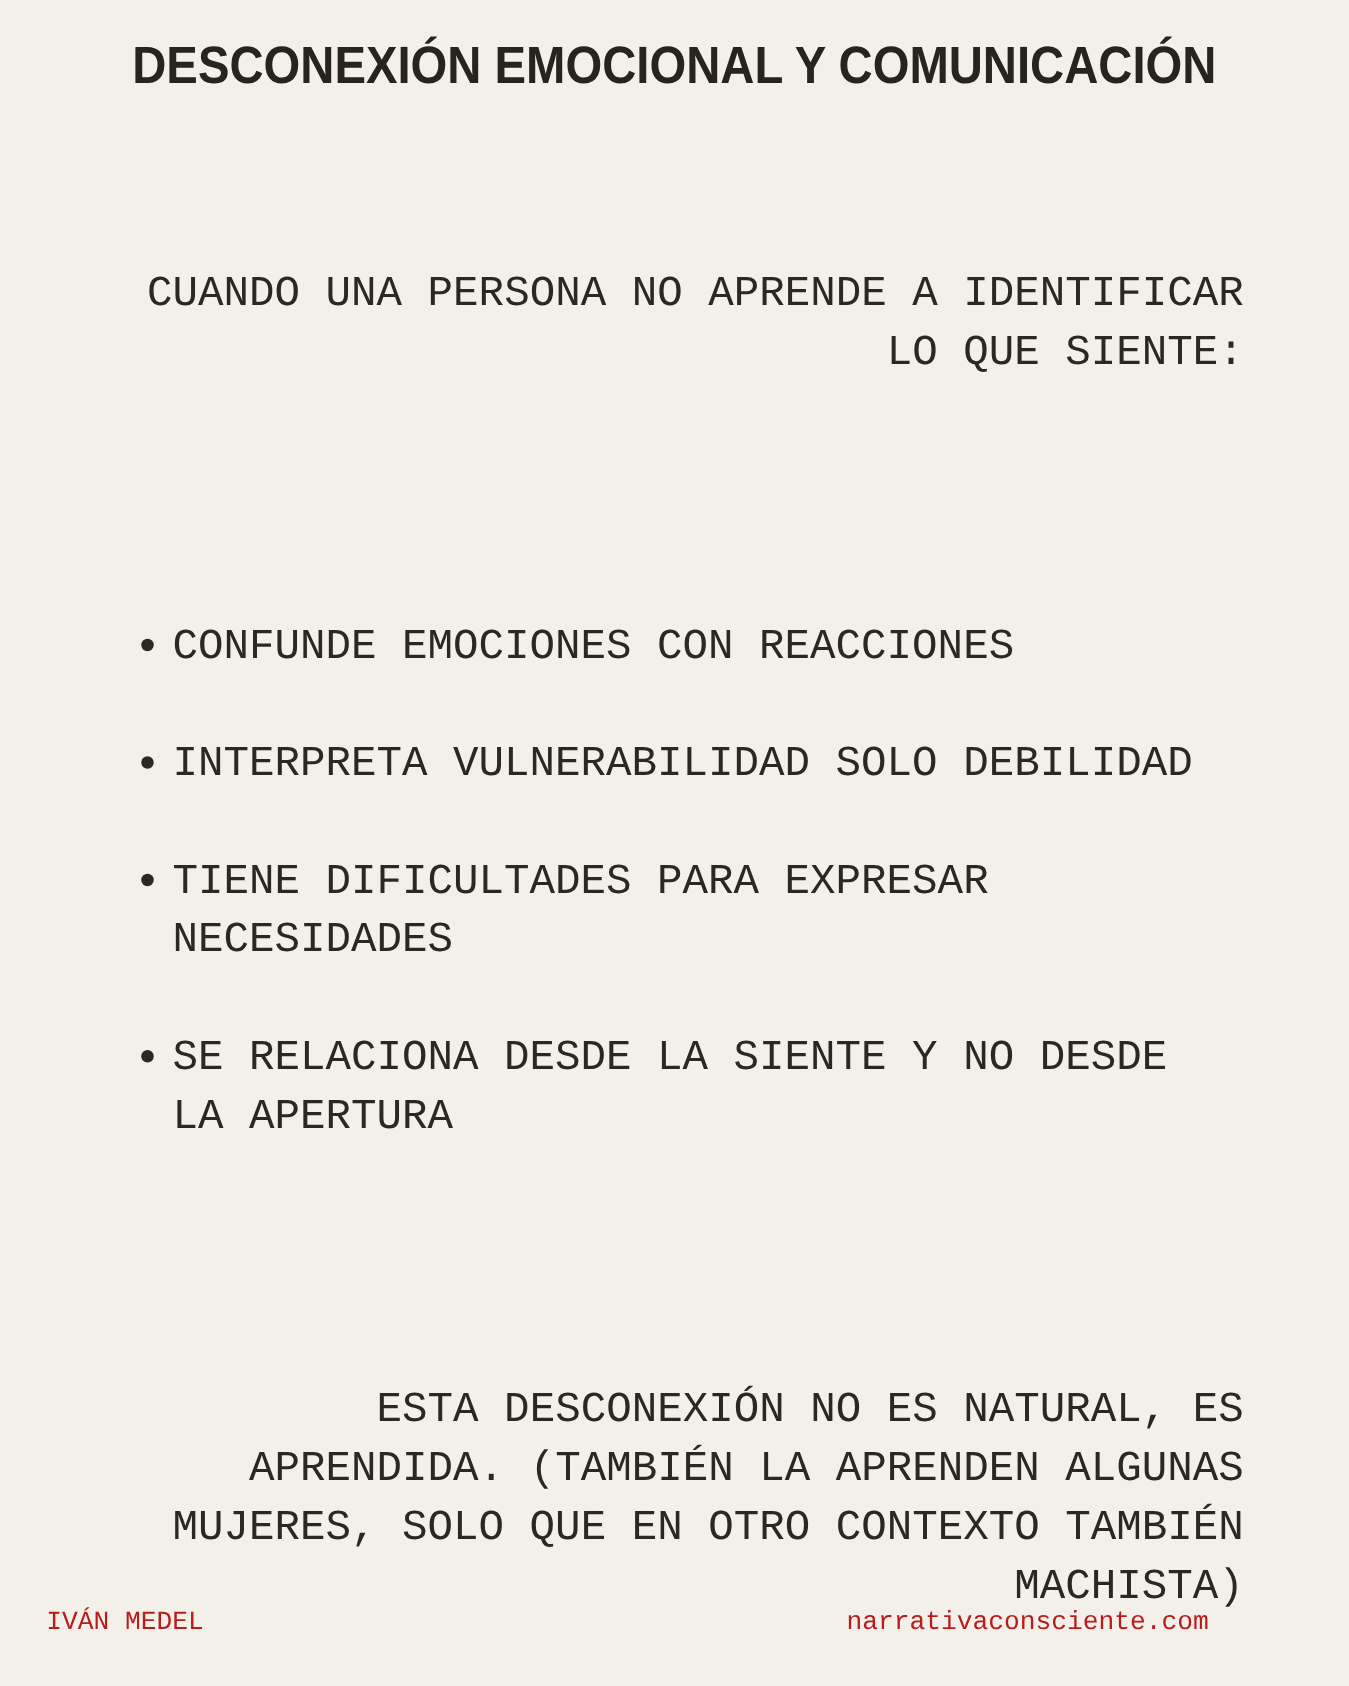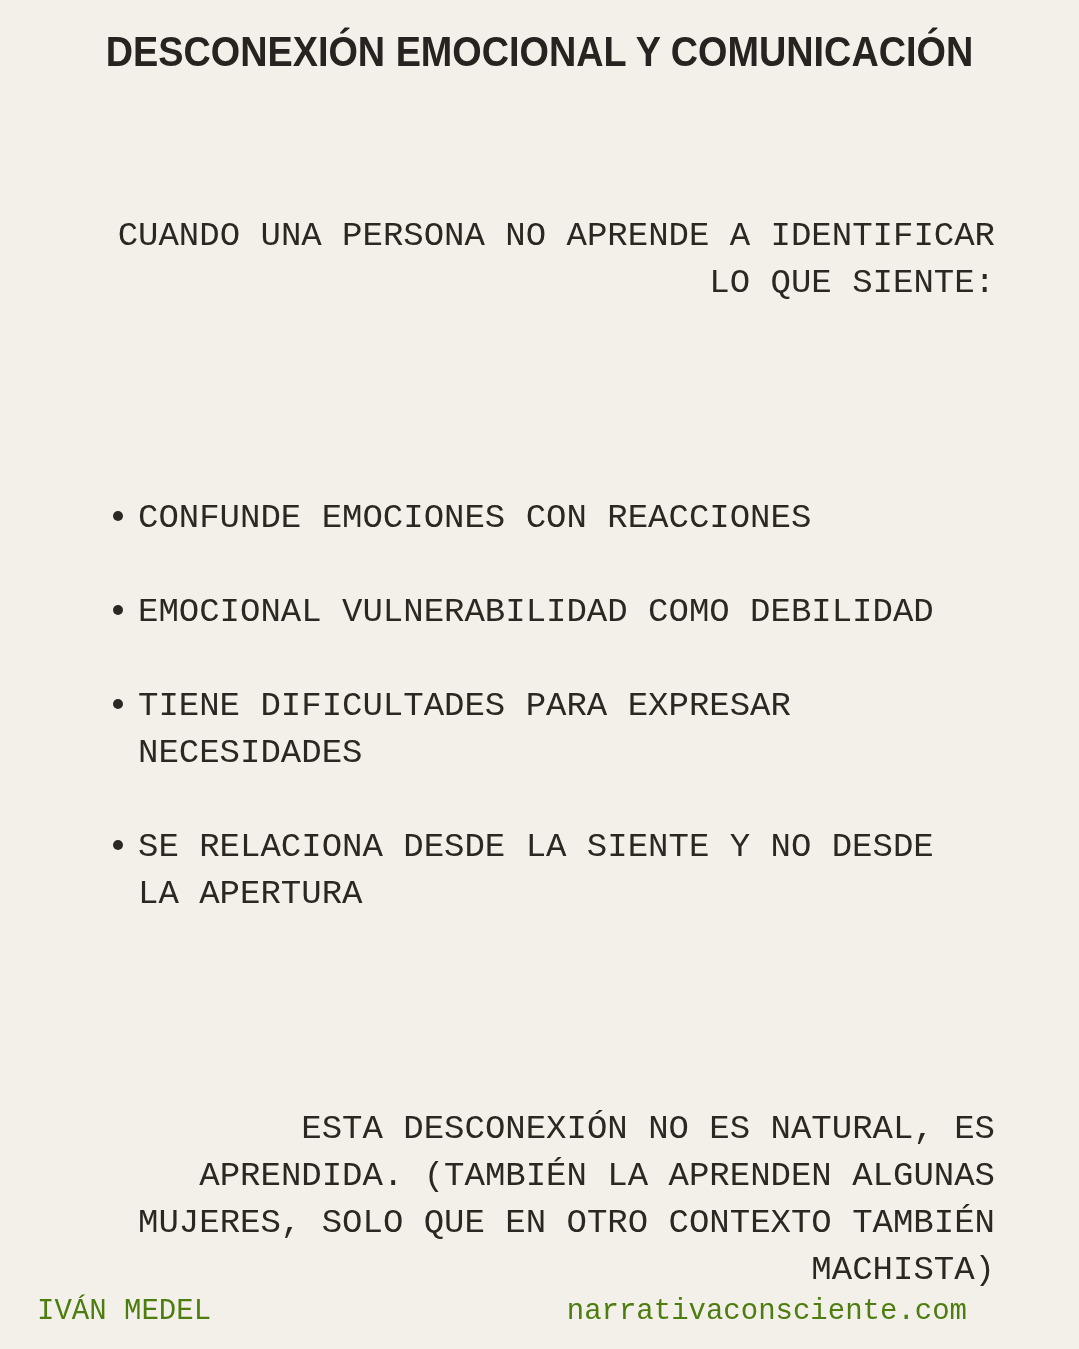--- a/index.html
+++ b/index.html
@@ -72,41 +72,40 @@
     background: var(--ink);
   }
   .footer {
     position: absolute;
     left: 37px;
     right: 112px;
     top: 1283px;
     display: flex;
     justify-content: space-between;
     align-items: baseline;
-    font-size: 29px;
+    font-size: 21px;
     line-height: 31px;
-    color: #4d7c0f;
-    margin-top: 13px;
+    color: #b91c1c;
   }
 </style>
 </head>
 <body>
 
 <div class="poster">
 
   <h1 class="title">DESCONEXIÓN EMOCIONAL Y COMUNICACIÓN</h1>
 
   <div class="content">
 
     <p>CUANDO UNA PERSONA NO APRENDE A IDENTIFICAR
 LO QUE SIENTE:</p>
 
     <ul class="bullet-list">
       <li><span class="dot"></span><span>CONFUNDE EMOCIONES CON REACCIONES</span></li>
-      <li><span class="dot"></span><span>EMOCIONAL VULNERABILIDAD COMO DEBILIDAD</span></li>
+      <li><span class="dot"></span><span>INTERPRETA VULNERABILIDAD SOLO DEBILIDAD</span></li>
       <li><span class="dot"></span><span>TIENE DIFICULTADES PARA EXPRESAR
 NECESIDADES</span></li>
       <li><span class="dot"></span><span>SE RELACIONA DESDE LA SIENTE Y NO DESDE
 LA APERTURA</span></li>
     </ul>
 
     <p>ESTA DESCONEXIÓN NO ES NATURAL, ES
 APRENDIDA. (TAMBIÉN LA APRENDEN ALGUNAS
 MUJERES, SOLO QUE EN OTRO CONTEXTO TAMBIÉN
 MACHISTA)</p>

